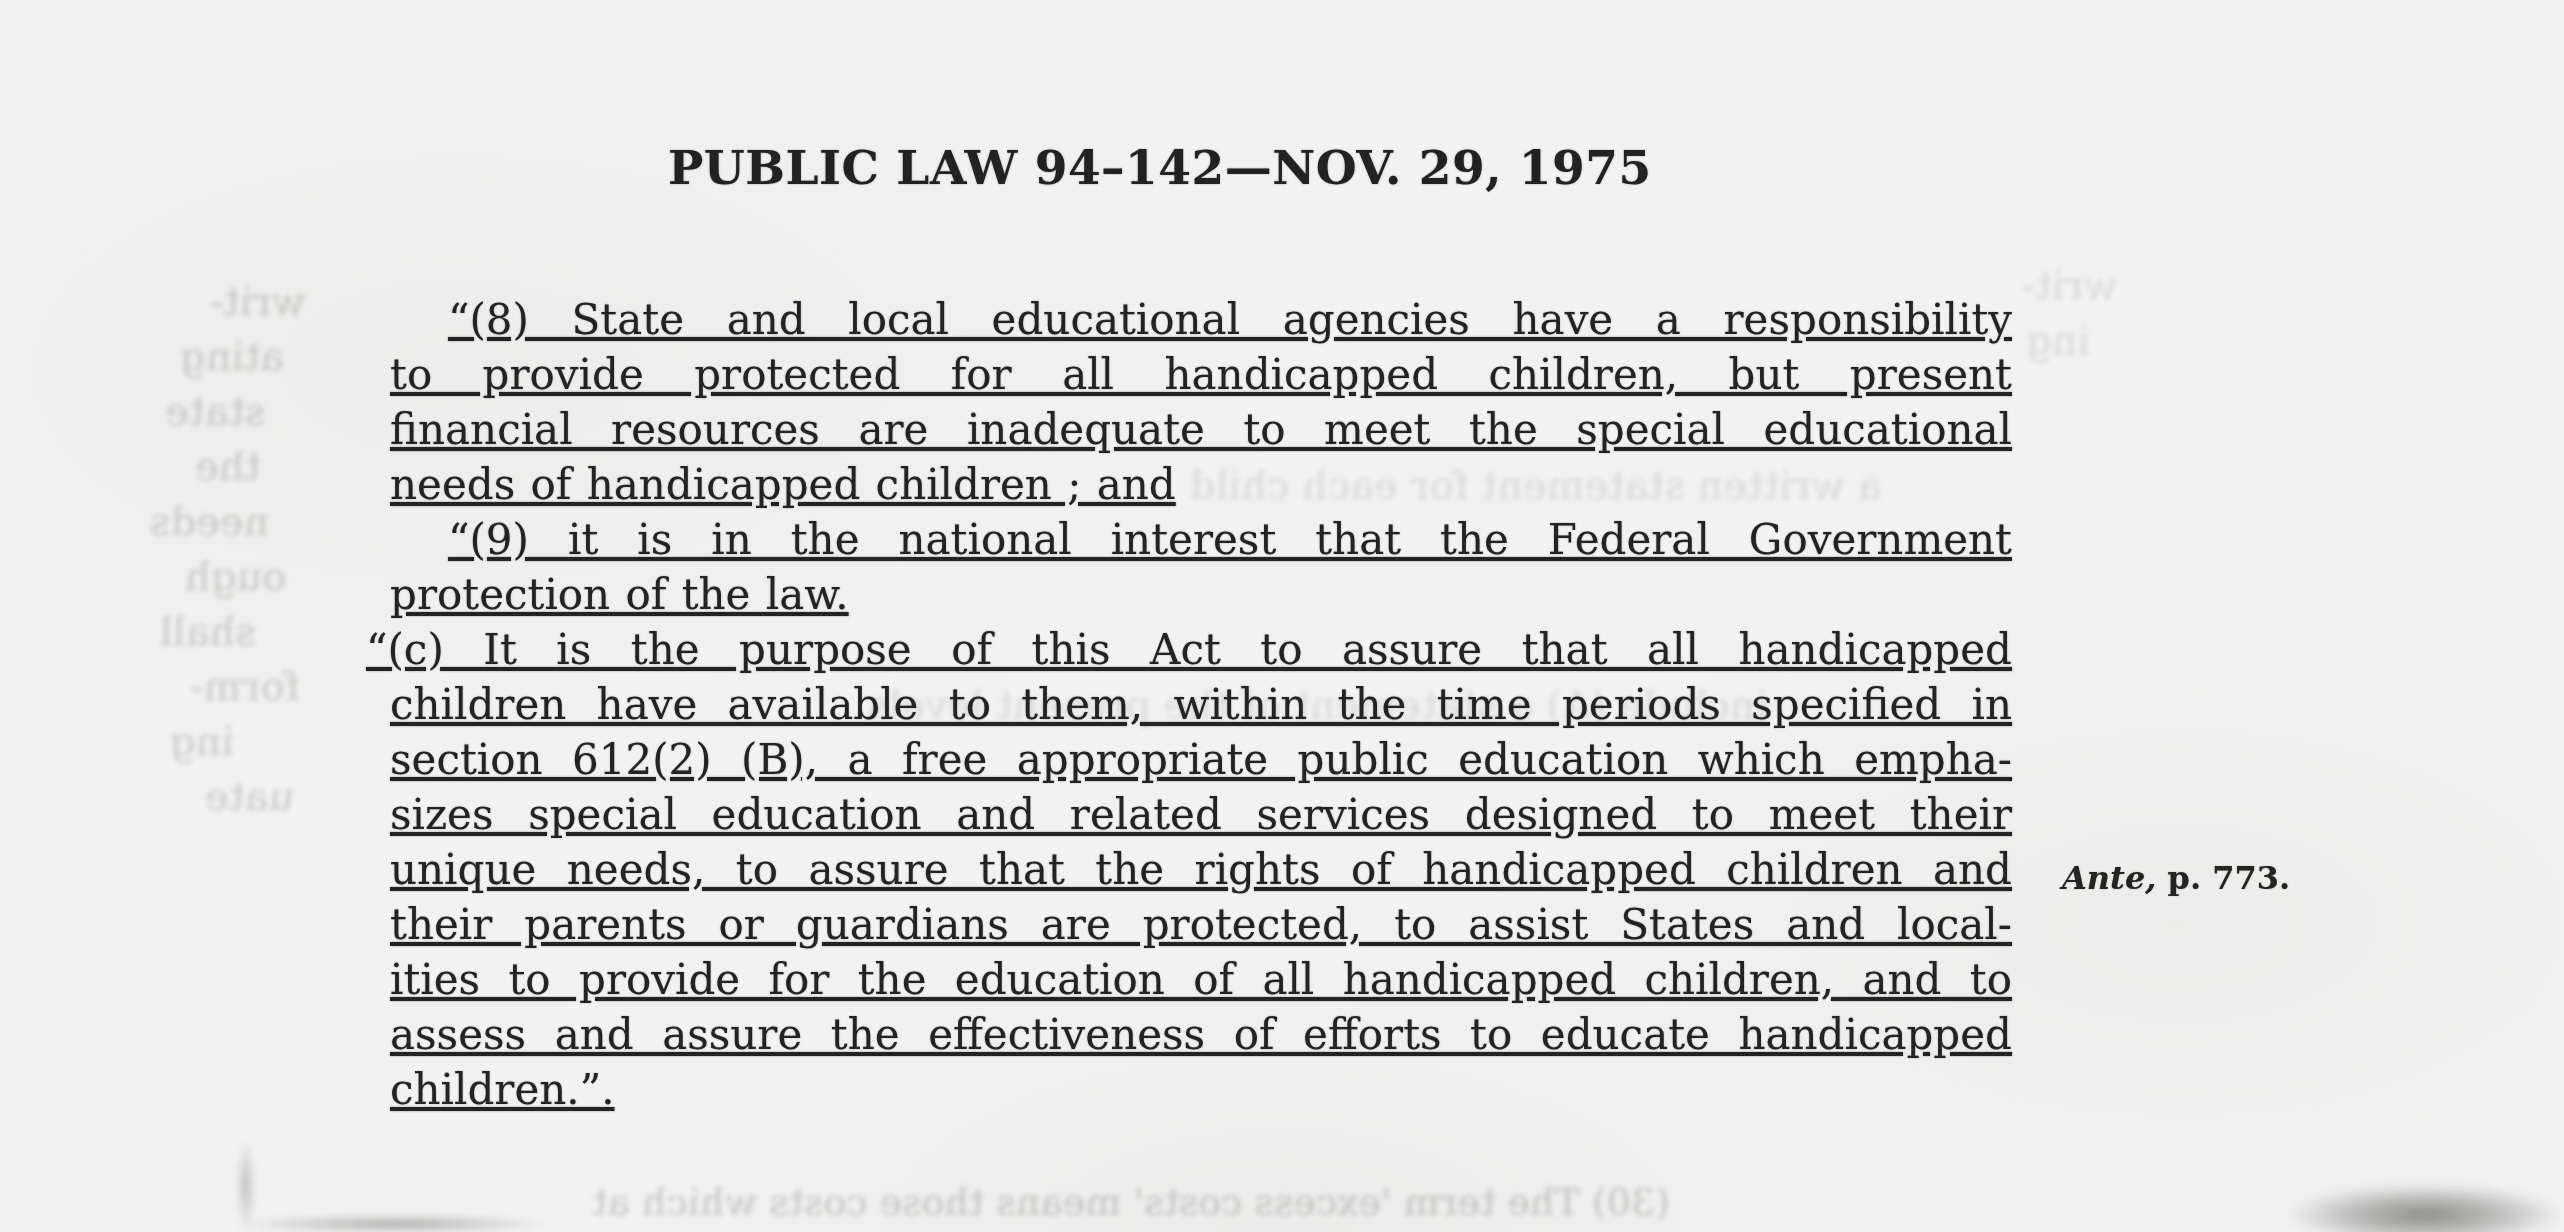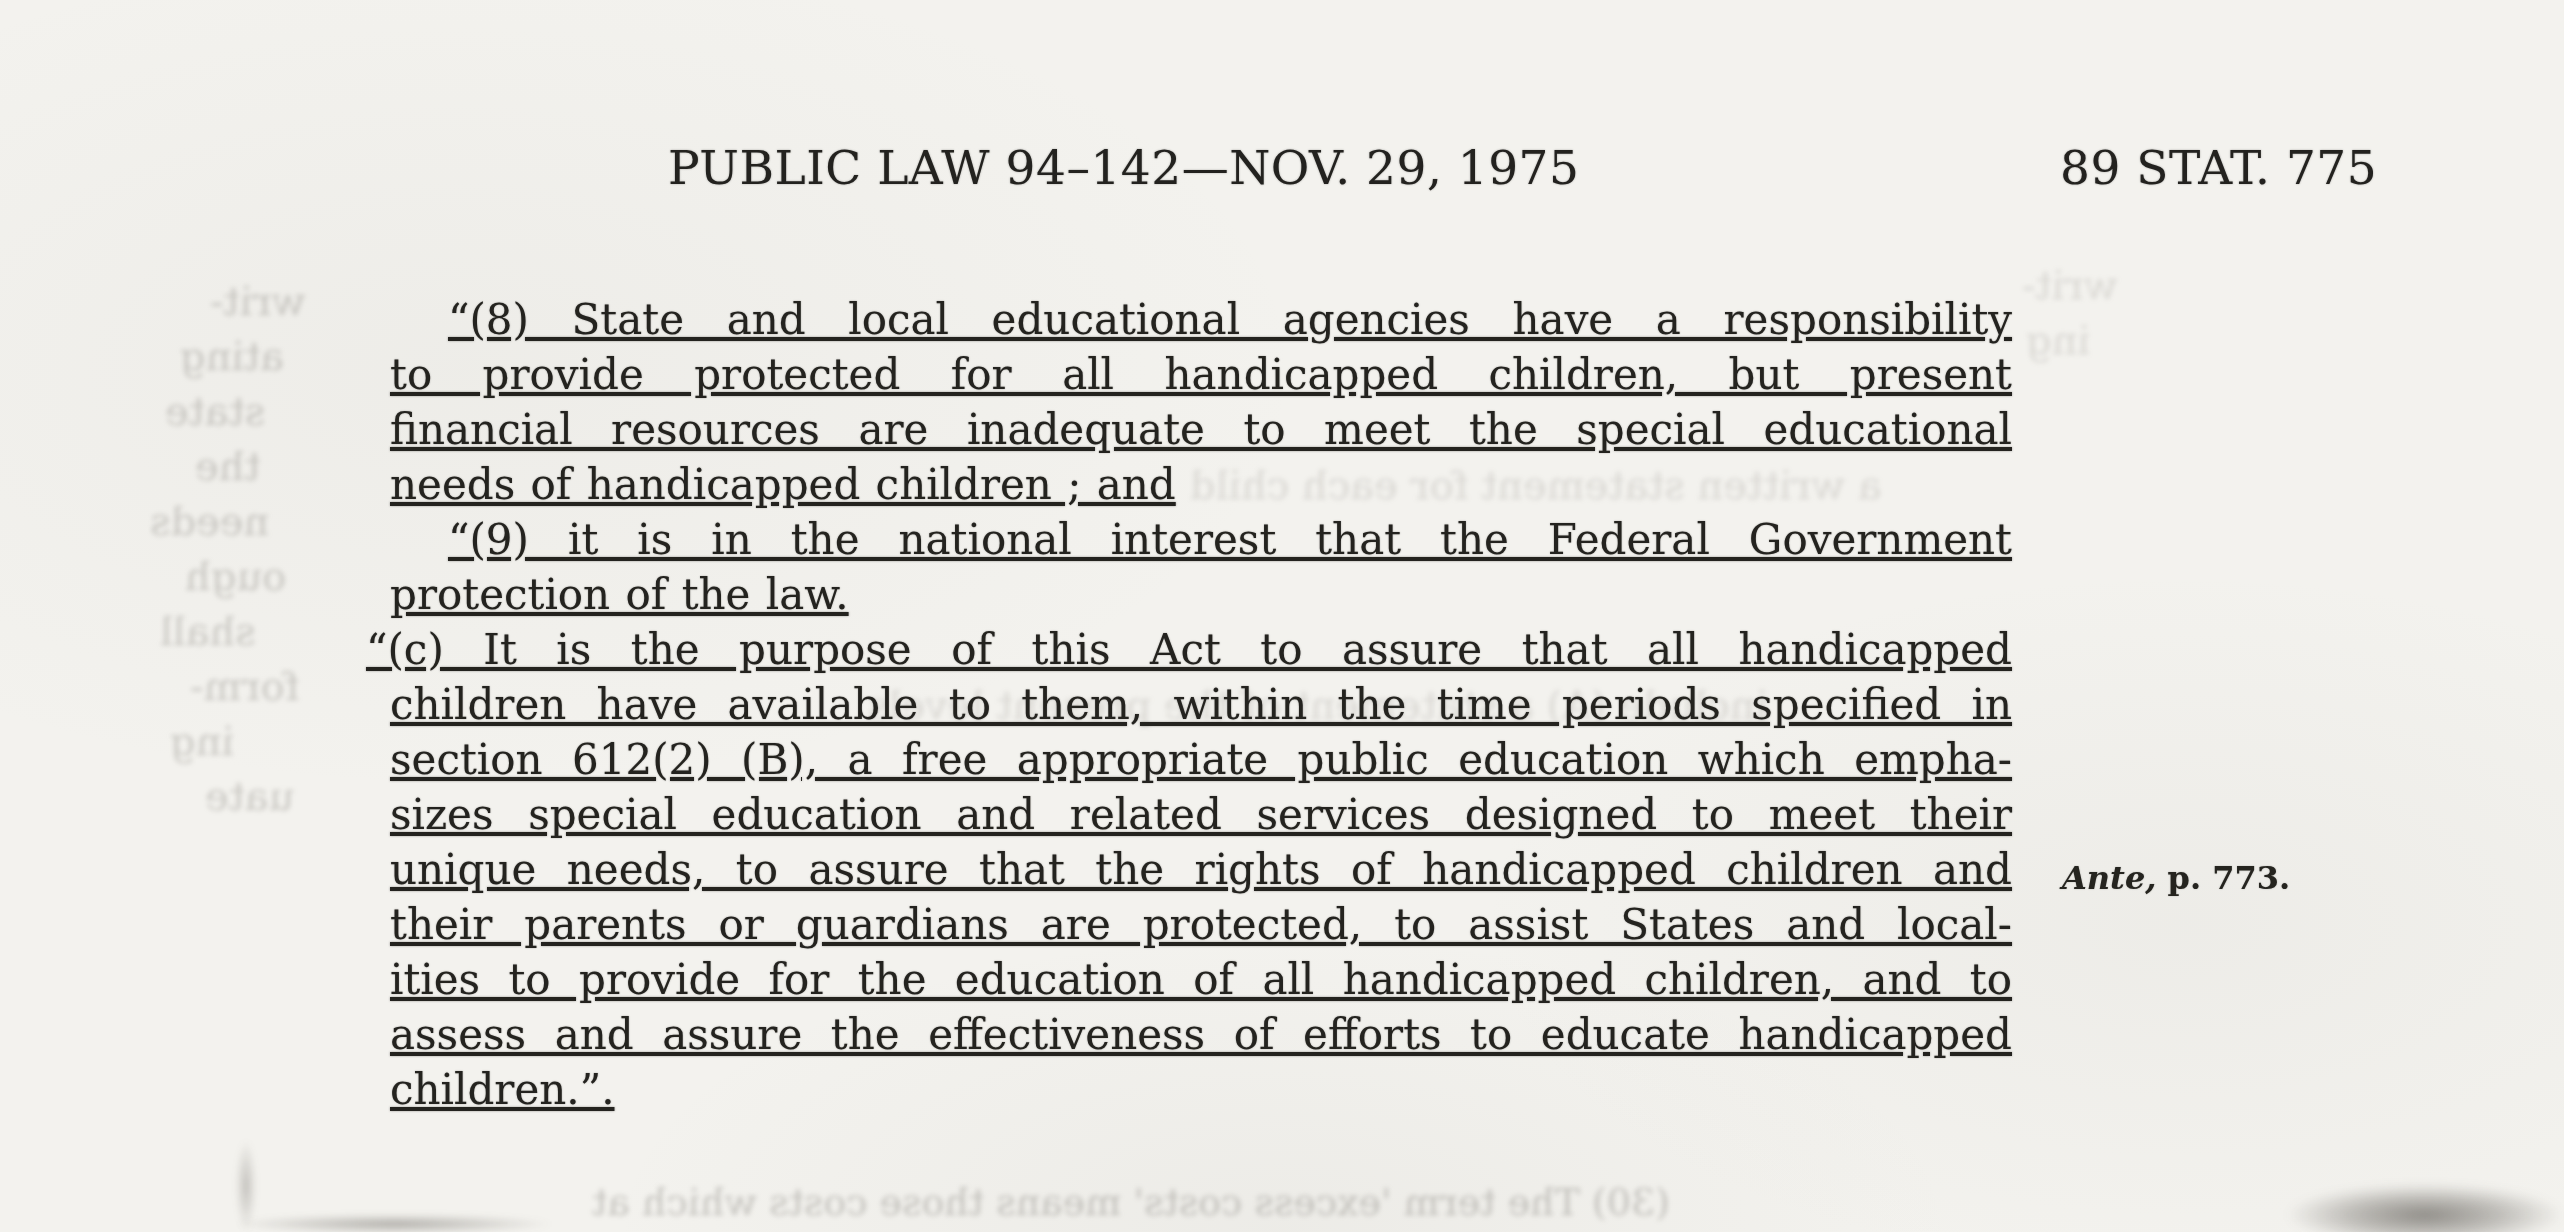--- a/index.html
+++ b/index.html
@@ -10,21 +10,21 @@
     background:#f3f2ee;
     background-image:
       radial-gradient(1200px 600px at 18% 30%, rgba(190,188,182,0.10), rgba(0,0,0,0) 70%),
       radial-gradient(1000px 500px at 85% 75%, rgba(185,183,176,0.10), rgba(0,0,0,0) 70%),
       radial-gradient(900px 400px at 50% 100%, rgba(160,158,150,0.08), rgba(0,0,0,0) 75%);
     font-family:"DejaVu Serif","Liberation Serif",serif;
     color:#23221f;
   }
   .hdr{
     position:absolute;top:142px;
-    font-size:47px;font-weight:400;line-height:52px;
+    font-size:47px;font-weight:700;line-height:52px;
     letter-spacing:0.5px;white-space:nowrap;
     color:#23221f;
     text-shadow:0 0 2px rgba(35,34,31,0.38);
   }
   .hdr-title{left:668px;}
   .hdr-stat{left:2060px;}
   .bodyblock{
     position:absolute;left:390px;top:292px;width:1622px;
     font-size:42px;line-height:55px;
     color:#24231f;
@@ -86,21 +86,20 @@
   <span class="bleed" style="left:190px;top:663px;">form-</span>
   <span class="bleed" style="left:170px;top:718px;">ing</span>
   <span class="bleed" style="left:205px;top:773px;">uate</span>
   <span class="bleed soft" style="left:2022px;top:262px;">writ-</span>
   <span class="bleed soft" style="left:2026px;top:317px;">ing</span>
   <span class="bleed soft" style="left:1190px;top:462px;">a written statement for each child</span>
   <span class="bleed soft" style="left:868px;top:682px;">include (A) a statement of the present levels</span>
   <span class="bleed bottomline" style="left:592px;top:1180px;">(30) The term 'excess costs' means those costs which at</span>
 
   <div class="hdr hdr-title">PUBLIC LAW 94–142—NOV. 29, 1975</div>
-  <div class="hdr hdr-stat">89 STAT. 775</div>
 
   <div class="bodyblock">
     <div class="ln ind">“(8) State and local educational agencies have a responsibility</div>
     <div class="ln">to provide protected for all handicapped children, but present</div>
     <div class="ln">financial resources are inadequate to meet the special educational</div>
     <div class="ln pend">needs of handicapped children ; and</div>
     <div class="ln ind">“(9) it is in the national interest that the Federal Government</div>
     <div class="ln pend">protection of the law.</div>
     <div class="ln indc">“(c) It is the purpose of this Act to assure that all handicapped</div>
     <div class="ln">children have available to them, within the time periods specified in</div>

